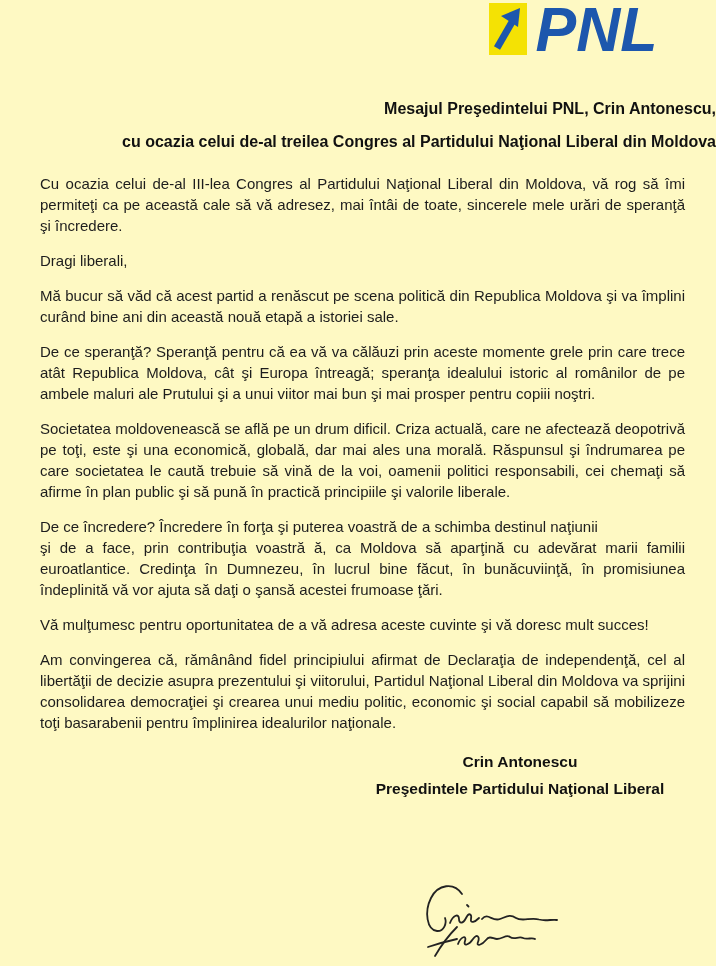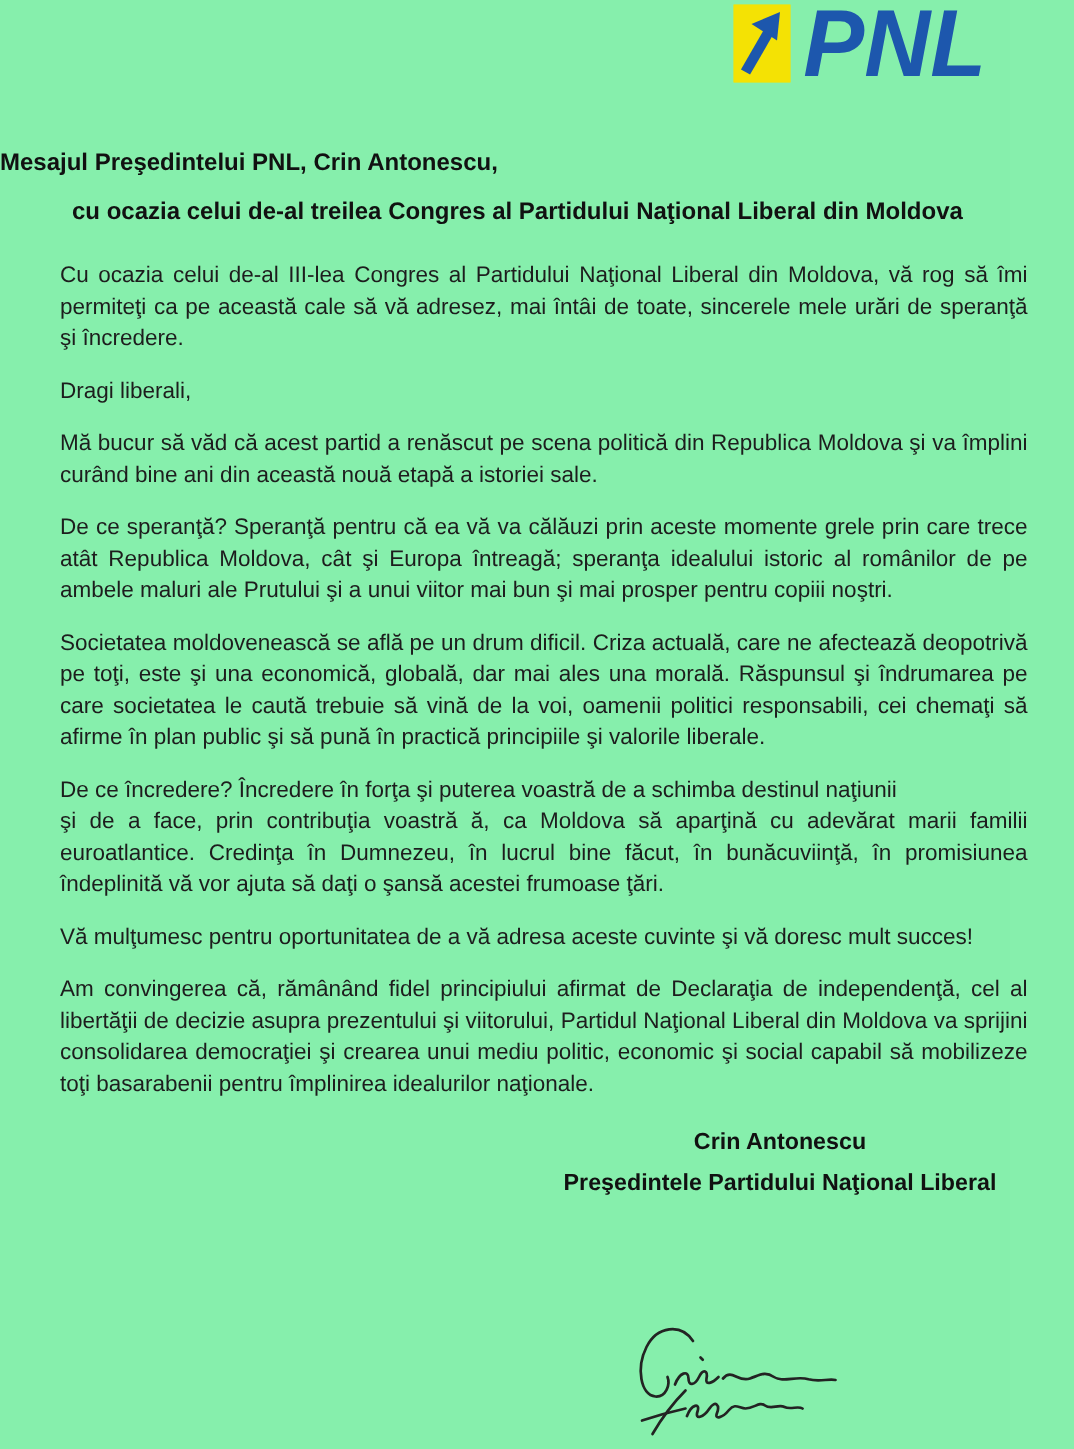--- a/index.html
+++ b/index.html
@@ -2,21 +2,21 @@
 <html><head>
 <meta charset="utf-8">
 <style>
   * { box-sizing: border-box; }
   html, body { margin: 0; padding: 0; background: #ffffff; }
   .page {
     position: relative;
     width: 716px;
     height: 966px;
     margin: 0 auto;
-    background: #86efac;
+    background: #fef9c3;
     overflow: hidden;
     font-family: "Liberation Sans", sans-serif;
     color: #1d1d1d;
   }
 
   
   .logo {
     position: absolute;
     top: 3px;
     right: 30px;
@@ -51,21 +51,21 @@
     text-align: center;
     font-weight: bold;
     font-style: italic;
     font-size: 19px;
     color: #1d57ad;
     white-space: nowrap;
   }
 
   
   .header { height: 85px; position: relative; }
-  .title-line { text-align: left; font-weight: bold; font-size: 16px; color: #111; }
+  .title-line { text-align: right; font-weight: bold; font-size: 16px; color: #111; }
   .title-line1 { margin-top: 15px; }
   .title-line2 { margin-top: 15px; margin-left: 48px; }
 
   
   .letter-body {
     margin: 22px 31px 0 40px;
     text-align: justify;
     font-size: 15px;
     line-height: 21px;
   }

